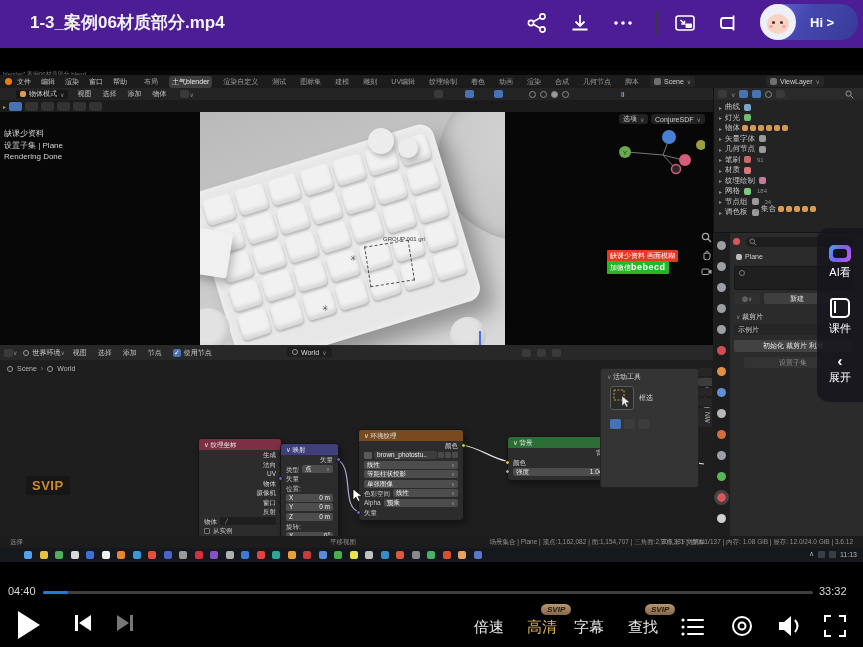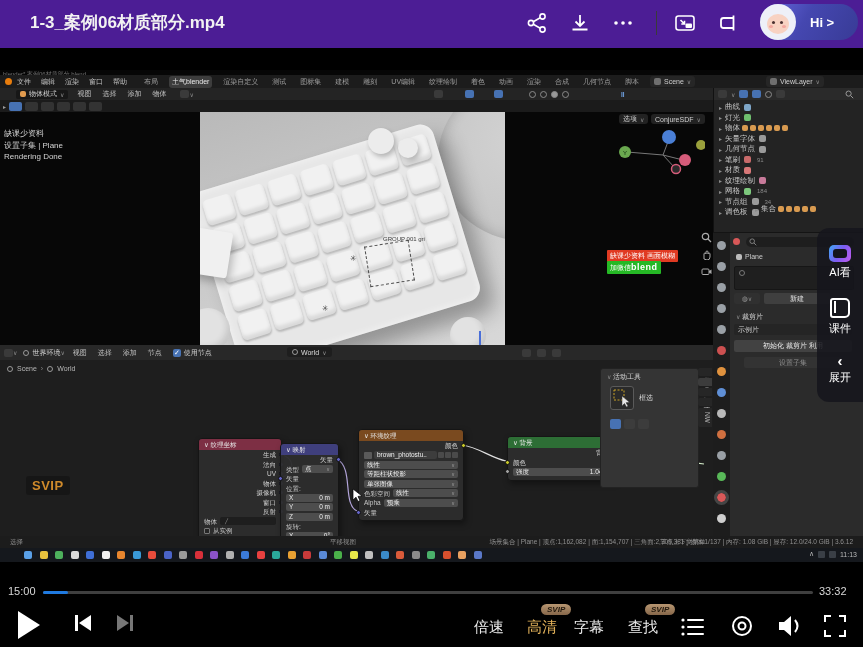--- a/index.html
+++ b/index.html
@@ -363,21 +363,21 @@
     </div>
 
     <div id="group-label">GROUP 001 gri</div>
     <div id="group-box"></div>
     <div class="spark" style="left:350px;top:142px">✳</div>
     <div class="spark" style="left:322px;top:192px">✳</div>
     <div id="zaxis"></div>
 
     <div id="badge-red">缺课少资料 画面模糊</div>
     <div id="badge-green">
-      <span>加微信</span><b>blend</b>
+      <span>加微信</span><b>bebecd</b>
     </div>
 
     <svg width="90" height="70" style="position:absolute;left:615px;top:8px">
       <g stroke="#777" stroke-width="1">
         <line x1="48" y1="35" x2="54" y2="19"></line>
           <line x1="48" y1="35" x2="12" y2="32"></line>
         <line x1="48" y1="35" x2="68" y2="40"></line>
           <line x1="48" y1="35" x2="60" y2="48"></line>
       </g>
       <circle cx="54" cy="17" r="7" fill="#4a7fd6"></circle>
@@ -831,21 +831,21 @@
     <span id="book-ic"></span>
     <span>课件</span>
   </div>
   <div class="dock-item">
     <span id="expand-ic">‹</span>
     <span>展开</span>
   </div>
 </div>
 
 <div id="progress-row">
-  <span id="cur-time">15:00</span>
+  <span id="cur-time">04:40</span>
   <div id="bar">
       <div id="bar-fill" style="width: 3.2%;"></div>
     </div>
   <span id="tot-time">33:32</span>
 </div>
 
 <div id="controls">
   <svg class="ctl-icon" style="left:16px;top:8px" width="26" height="30">
     <path d="M2,1 L24,15 L2,29 Z" fill="#fff"></path>
     </svg>

